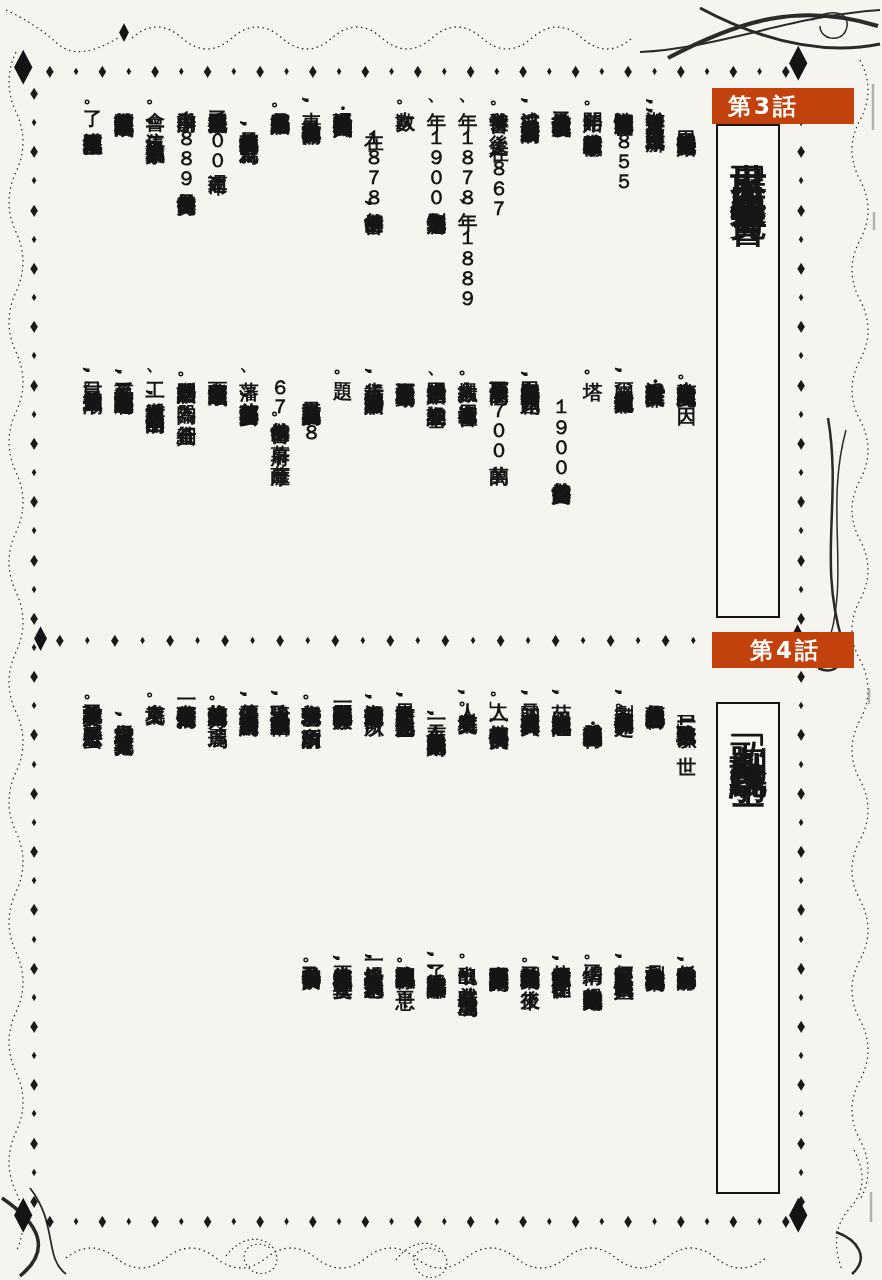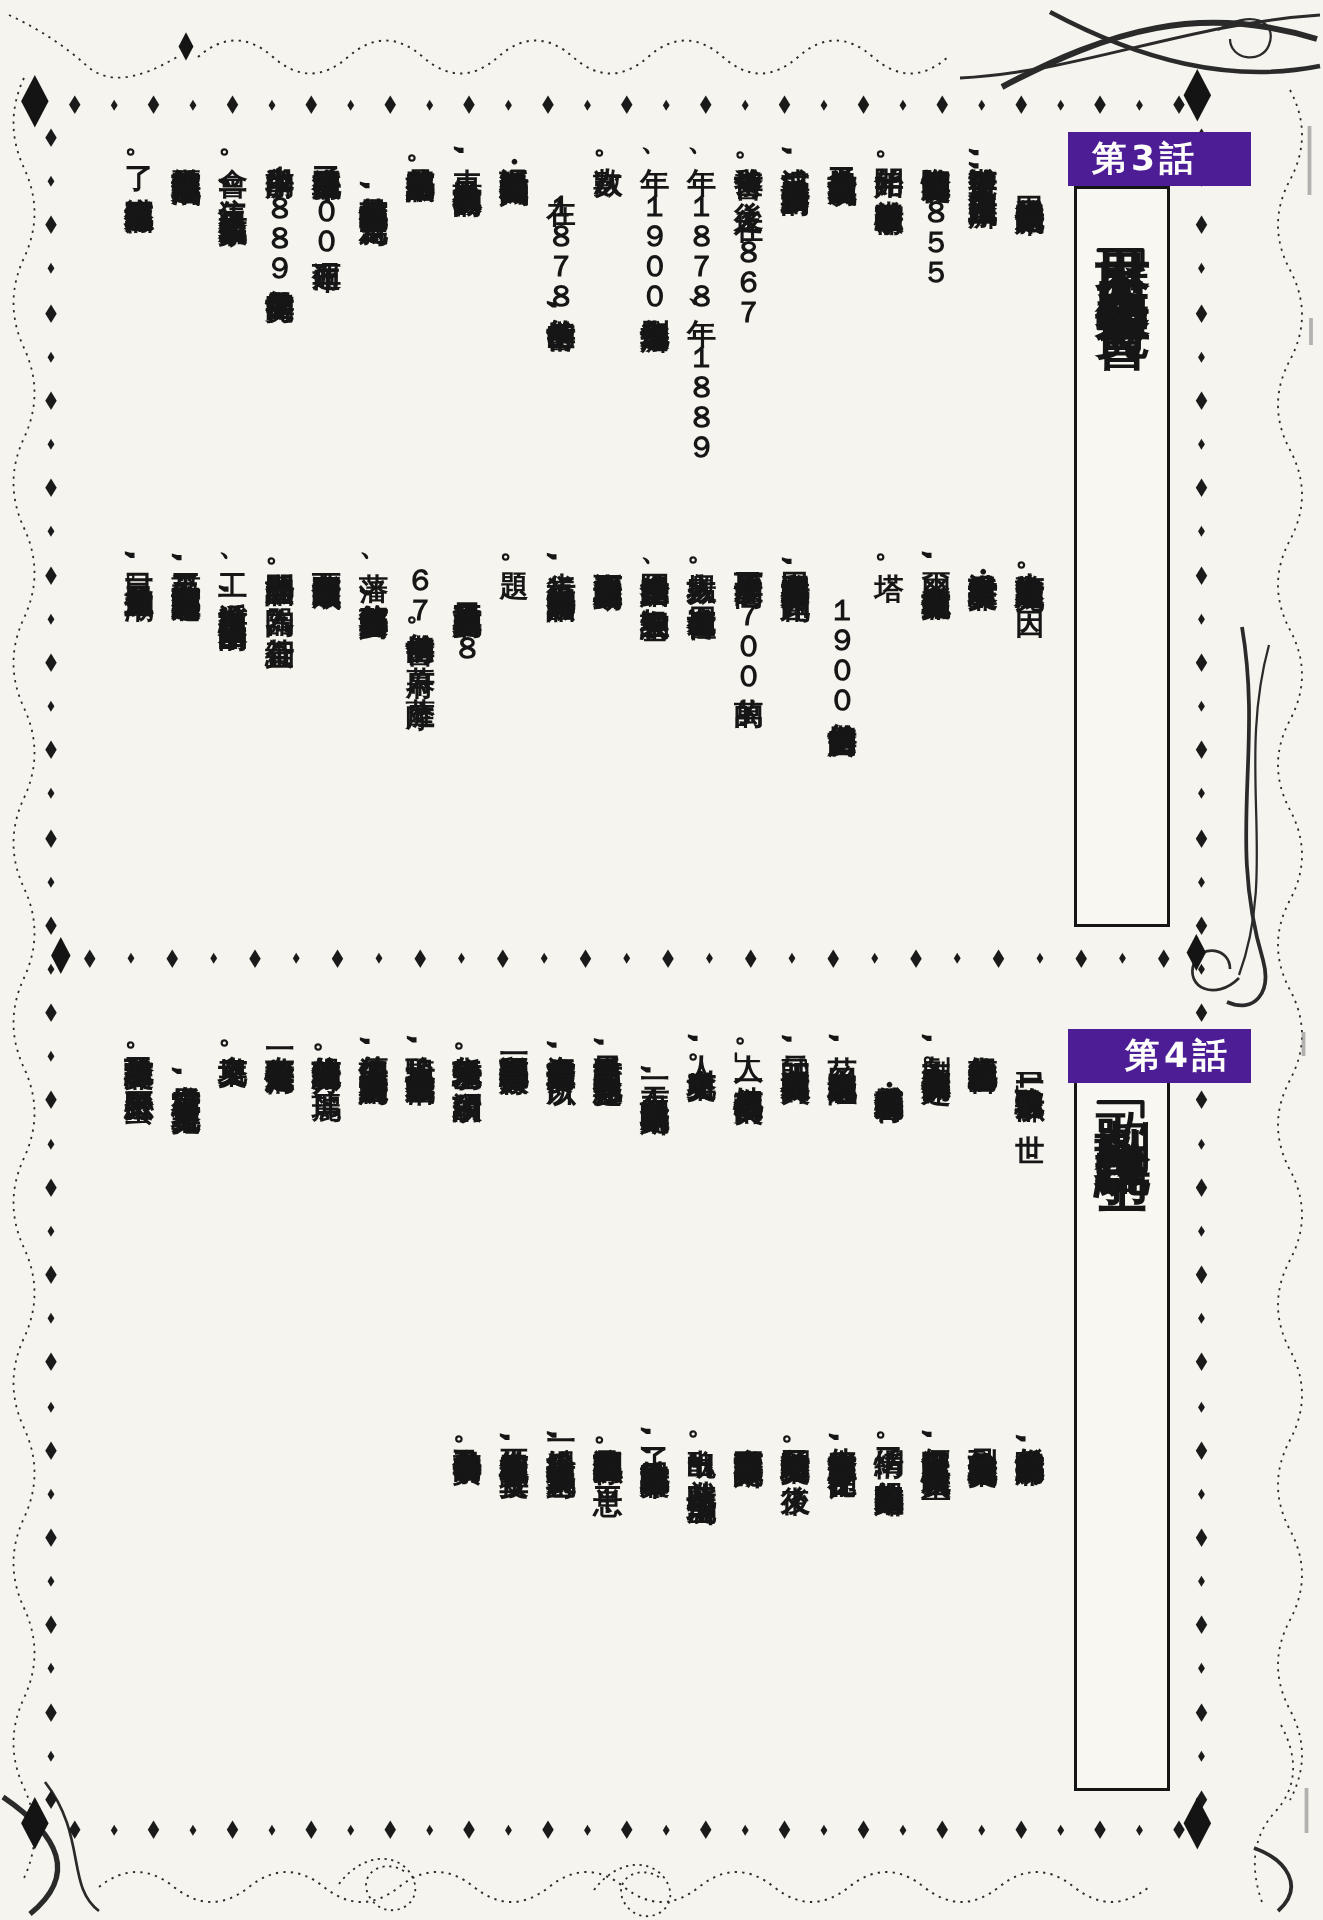--- a/index.html
+++ b/index.html
@@ -15,25 +15,25 @@
   .bdr-h{flex-direction:row;height:18px;align-items:center;}
   .bdr-v{flex-direction:column;width:18px;align-items:center;}
   #bdrTop{left:46px;top:62px;width:744px;}
   #bdrBottom{left:46px;top:1212px;width:744px;}
   #bdrLeft{left:25px;top:88px;height:1118px;}
   #bdrRight{left:792px;top:88px;height:1118px;}
   #bdrMid{left:56px;top:631px;width:724px;}
   .bigd{position:absolute;color:#141414;line-height:1;z-index:2;transform:scaleY(1.9);}
   
   .label{
-    position:absolute;left:712px;width:122px;height:36px;box-sizing:border-box;
-    background:#4c1d95;color:#fdfdfb;font-size:23px;font-weight:700;
+    position:absolute;left:712px;width:142px;height:36px;box-sizing:border-box;
+    background:#c2410c;color:#fdfdfb;font-size:23px;font-weight:700;
     line-height:36px;padding-left:16px;letter-spacing:3px;z-index:3;
   }
-  .l3{top:88px;} .l4{top:686px;padding-left:38px;}
+  .l3{top:88px;} .l4{top:632px;padding-left:38px;}
   
   .titlebox{
     position:absolute;left:716px;width:60px;border:2px solid #151515;
     background:#f9f7f1;display:flex;justify-content:center;z-index:2;
   }
   .t3{top:124px;height:490px;} .t4{top:702px;height:488px;}
   .title{
     writing-mode:vertical-rl;text-orientation:mixed;
     font-size:37px;font-weight:700;letter-spacing:5px;padding-top:8px;line-height:56px;
   }

